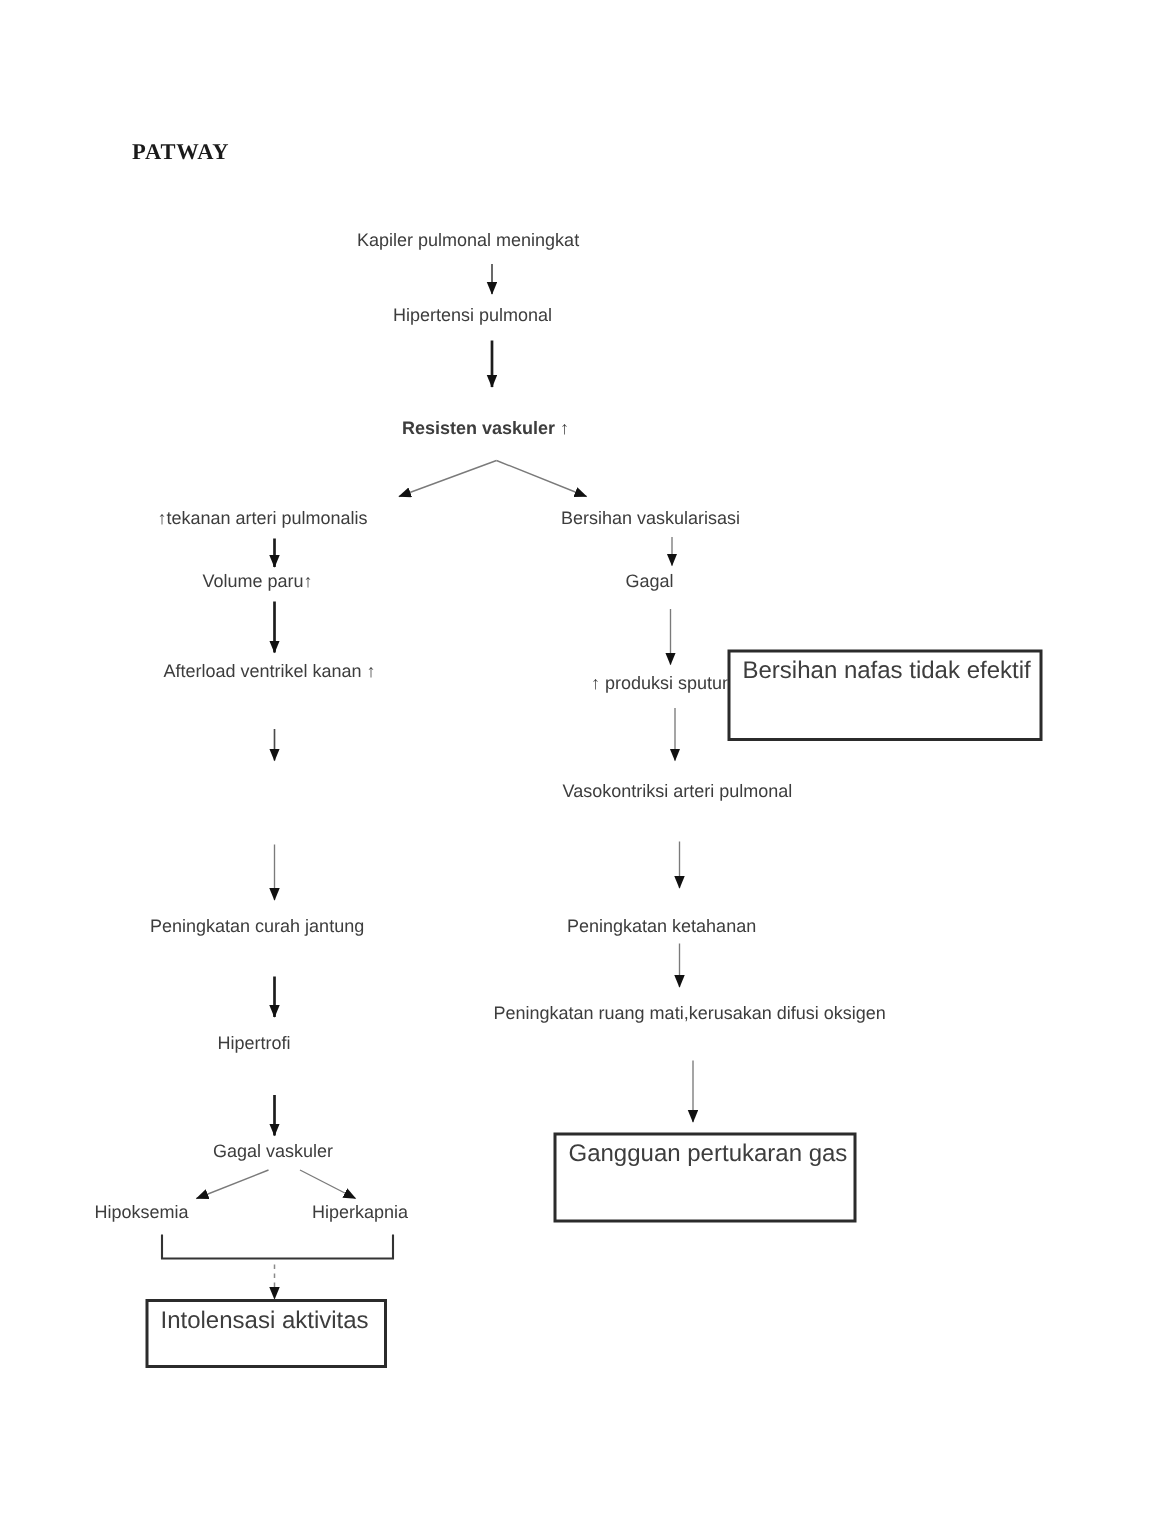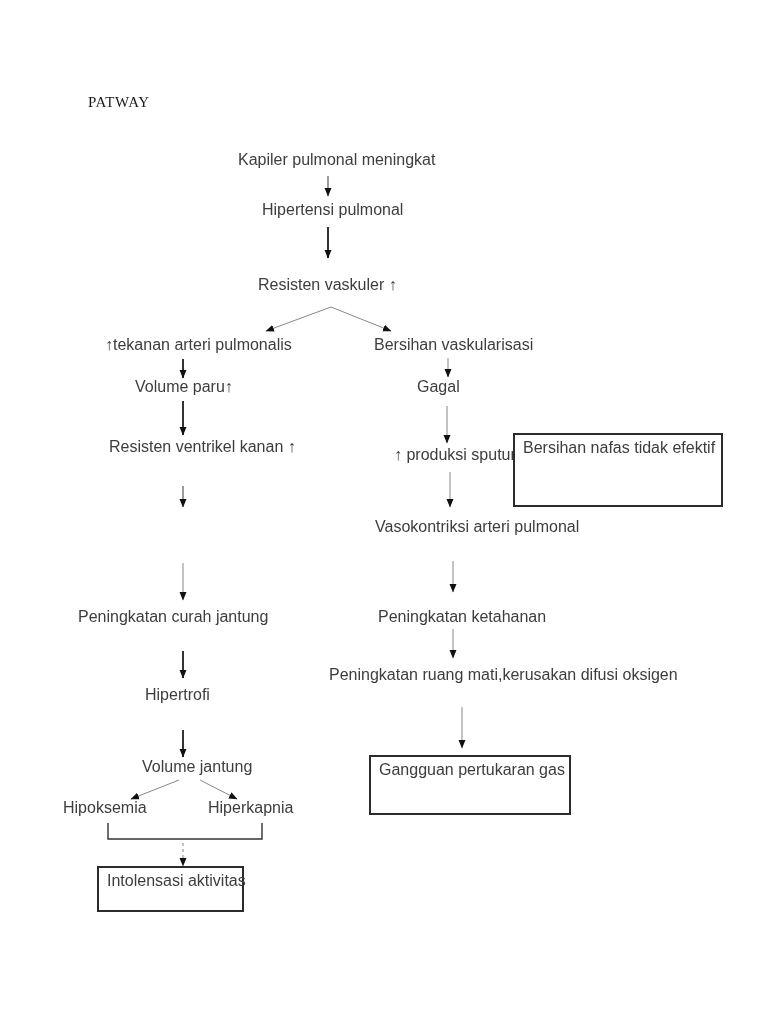--- a/index.html
+++ b/index.html
@@ -10,30 +10,30 @@
     overflow:hidden;
   }
   #page{
     position:relative;
     width:768px;height:1024px;
     background:#ffffff;
   }
   .doc-title{
     position:absolute;
     font-family:"Liberation Serif", serif;
-    font-weight:normal;
+    font-weight:bold;
     font-size:15px;
     letter-spacing:0.6px;
     color:#1a1a1a;
     white-space:nowrap;
     z-index:2;
   }
   .node{
     position:absolute;
-    font-size:16px;
+    font-size:12px;
     line-height:18px;
     color:#3d3d3d;
     white-space:nowrap;
     z-index:1;
   }
   .fbox{
     position:absolute;
     background:#ffffff;
     border:2px solid #2b2b2b;
     box-sizing:border-box;
@@ -62,28 +62,28 @@
 </style>
 </head>
 <body>
 
 <div id="page">
 
   <div class="doc-title" style="left:88px;top:94px;">PATWAY</div>
 
   <div class="node" style="left:238px;top:151px;">Kapiler pulmonal meningkat</div>
   <div class="node" style="left:262px;top:201px;">Hipertensi pulmonal</div>
-  <div class="node" style="left:258px;top:276px;">Resisten vaskuler ↑</div>
+  <div class="node" style="left:268px;top:276px;font-weight:bold;">Resisten vaskuler ↑</div>
 
   <div class="node" style="left:105px;top:336px;">↑tekanan arteri pulmonalis</div>
   <div class="node" style="left:135px;top:378px;">Volume paru↑</div>
-  <div class="node" style="left:109px;top:438px;">Resisten ventrikel kanan ↑</div>
-  <div class="node" style="left:78px;top:608px;">Peningkatan curah jantung</div>
+  <div class="node" style="left:109px;top:438px;">Afterload ventrikel kanan ↑</div>
+  <div class="node" style="left:100px;top:608px;">Peningkatan curah jantung</div>
   <div class="node" style="left:145px;top:686px;">Hipertrofi</div>
-  <div class="node" style="left:142px;top:758px;">Volume jantung</div>
+  <div class="node" style="left:142px;top:758px;">Gagal vaskuler</div>
   <div class="node" style="left:63px;top:799px;">Hipoksemia</div>
   <div class="node" style="left:208px;top:799px;">Hiperkapnia</div>
 
   <div class="node" style="left:374px;top:336px;">Bersihan vaskularisasi</div>
   <div class="node" style="left:417px;top:378px;">Gagal</div>
   <div class="node" style="left:394px;top:446px;">↑ produksi sputum</div>
   <div class="node" style="left:375px;top:518px;">Vasokontriksi arteri pulmonal</div>
   <div class="node" style="left:378px;top:608px;">Peningkatan ketahanan</div>
   <div class="node" style="left:312px;top:666px;margin-left:17px;">Peningkatan ruang mati,kerusakan difusi oksigen</div>
 
@@ -114,25 +114,25 @@
     <line class="ln dash" x1="183" y1="843" x2="183" y2="866" marker-end="url(#ah)"></line>
 
     <line class="ln thin" x1="448" y1="358" x2="448" y2="377" marker-end="url(#ah)"></line>
     <line class="ln thin" x1="447" y1="406" x2="447" y2="443" marker-end="url(#ah)"></line>
     <line class="ln thin" x1="450" y1="472" x2="450" y2="507" marker-end="url(#ah)"></line>
     <line class="ln thin" x1="453" y1="561" x2="453" y2="592" marker-end="url(#ah)"></line>
     <line class="ln thin" x1="453" y1="629" x2="453" y2="658" marker-end="url(#ah)"></line>
     <line class="ln thin" x1="462" y1="707" x2="462" y2="748" marker-end="url(#ah)"></line>
   </svg>
 
-  <div class="fbox" style="left:513px;top:433px;width:210px;height:74px;">
+  <div class="fbox" style="left:485px;top:433px;width:210px;height:61px;">
     <span class="fbox-label">Bersihan nafas tidak efektif</span>
   </div>
 
   <div class="fbox" style="left:369px;top:755px;width:202px;height:60px;">
     <span class="fbox-label">Gangguan pertukaran gas</span>
   </div>
 
-  <div class="fbox" style="left:97px;top:866px;width:147px;height:46px;">
+  <div class="fbox" style="left:97px;top:866px;width:161px;height:46px;">
     <span class="fbox-label">Intolensasi aktivitas</span>
   </div>
 
 </div>
 
 </body></html>

